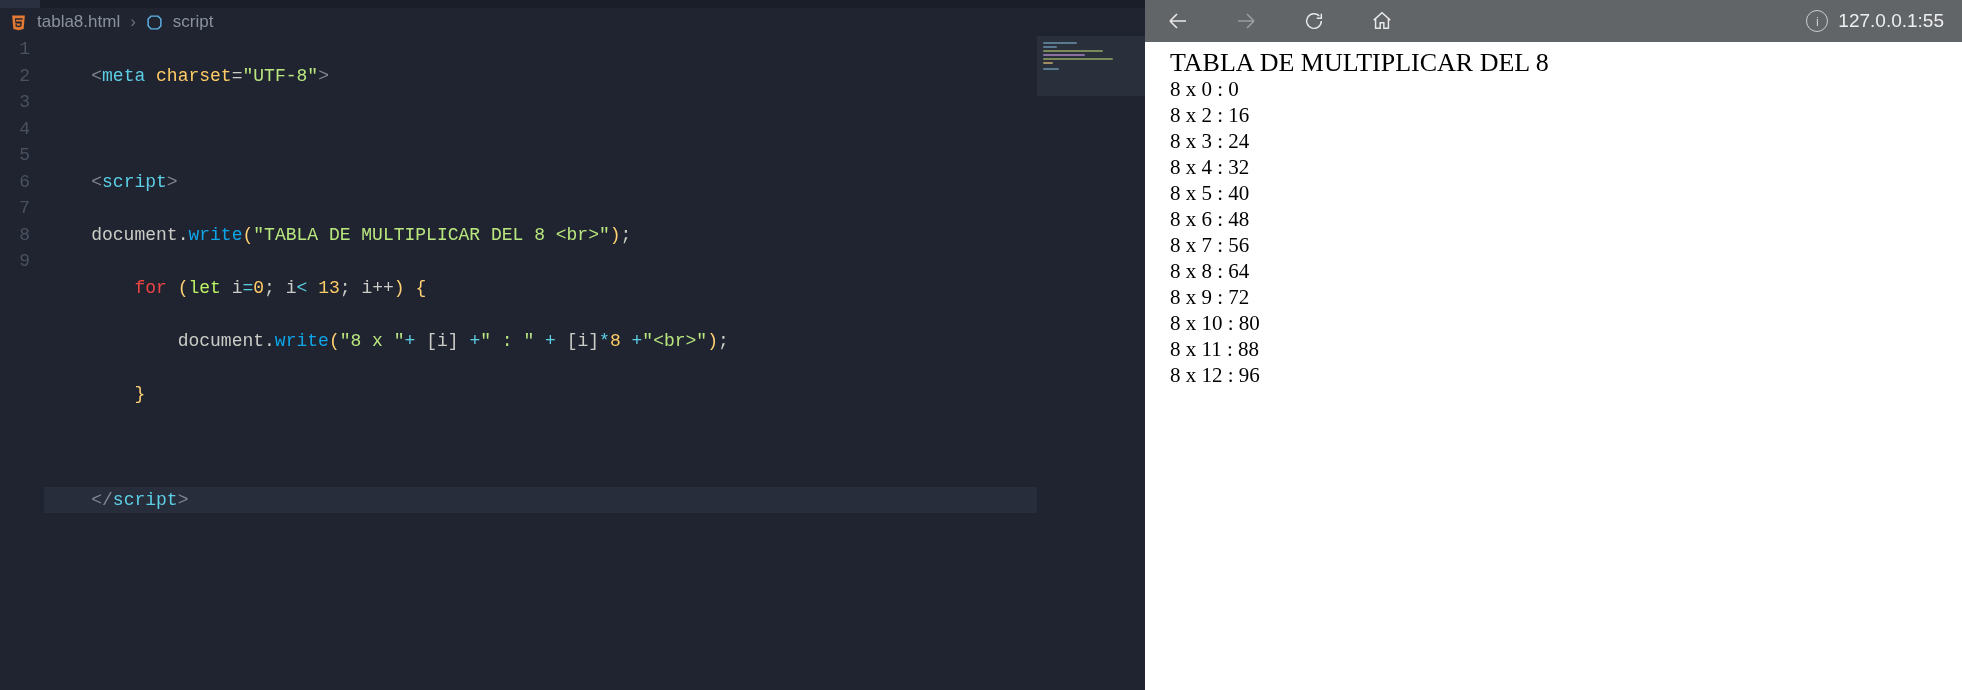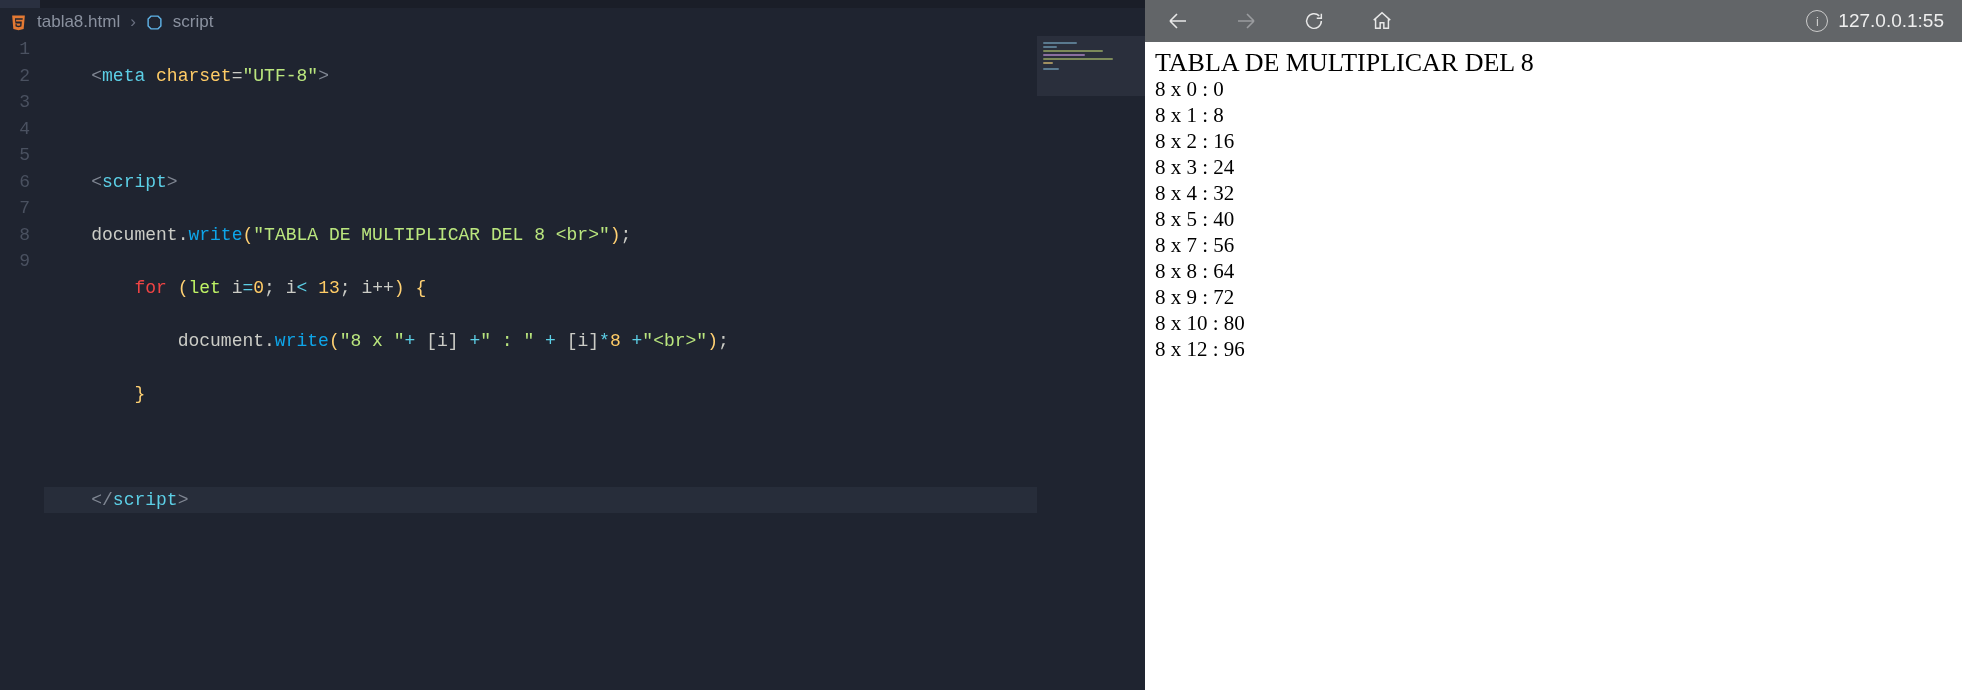--- a/index.html
+++ b/index.html
@@ -159,20 +159,21 @@
   color: #ccc;
 }
 .browser-content {
   flex: 1;
   background: #fff;
   color: #000;
   font-family: "Times New Roman", serif;
   font-size: 21px;
   line-height: 26px;
   padding: 8px 10px;
+  margin-left: 15px;
 }
 .browser-content .title-line {
   font-size: 26px;
 }
 svg { display: block; }
 </style>
 </head>
 <body>
 
 <div class="editor-pane">
@@ -258,24 +259,25 @@
     </div>
     <div class="addr-wrap">
       <span class="info-icon">i</span>
       <span>127.0.0.1:55</span>
     </div>
   </div>
 
   <div class="browser-content">
     <div class="title-line">TABLA DE MULTIPLICAR DEL 8</div>
     <div>8 x 0 : 0</div>
-    <div>8 x 1 : 8</div>
     <div>8 x 2 : 16</div>
     <div>8 x 3 : 24</div>
     <div>8 x 4 : 32</div>
     <div>8 x 5 : 40</div>
+    <div>8 x 6 : 48</div>
     <div>8 x 7 : 56</div>
     <div>8 x 8 : 64</div>
     <div>8 x 9 : 72</div>
     <div>8 x 10 : 80</div>
+    <div>8 x 11 : 88</div>
     <div>8 x 12 : 96</div>
   </div>
 </div>
 
 </body></html>

